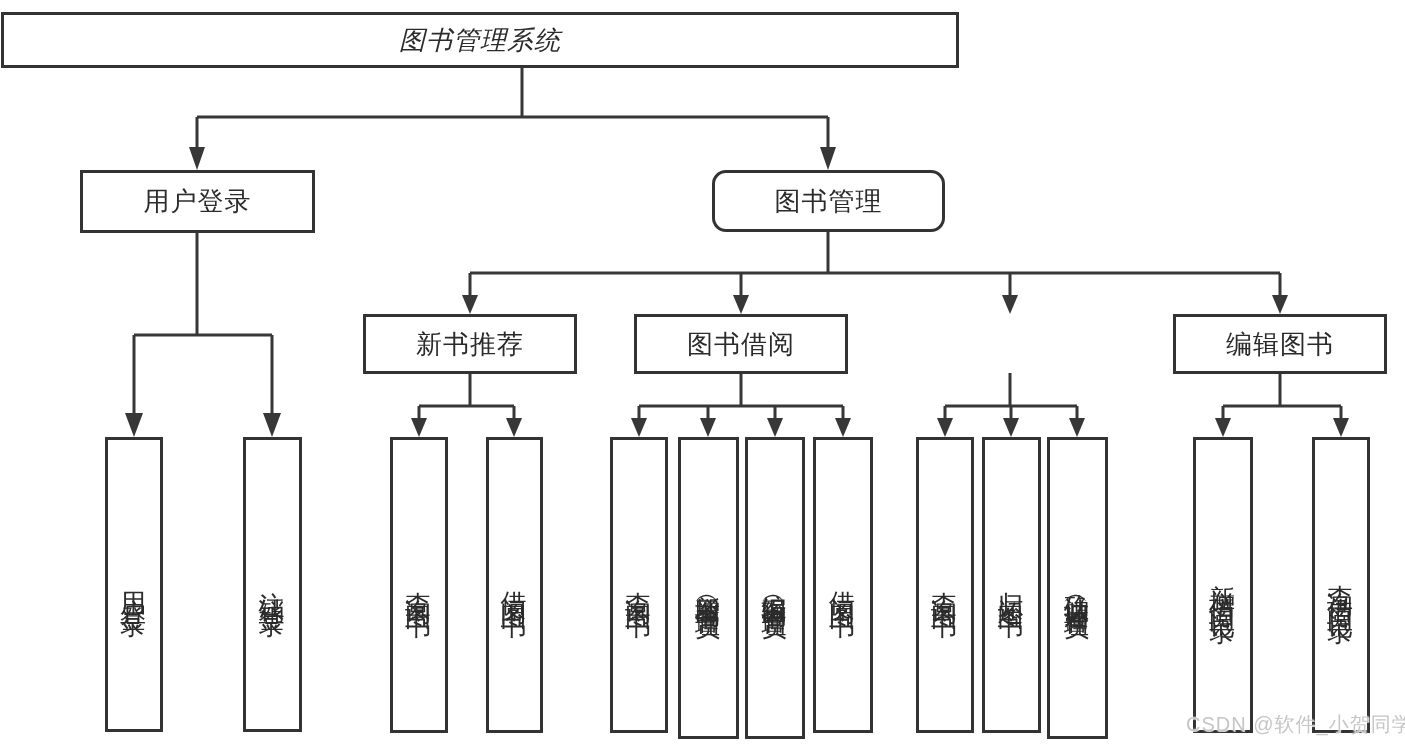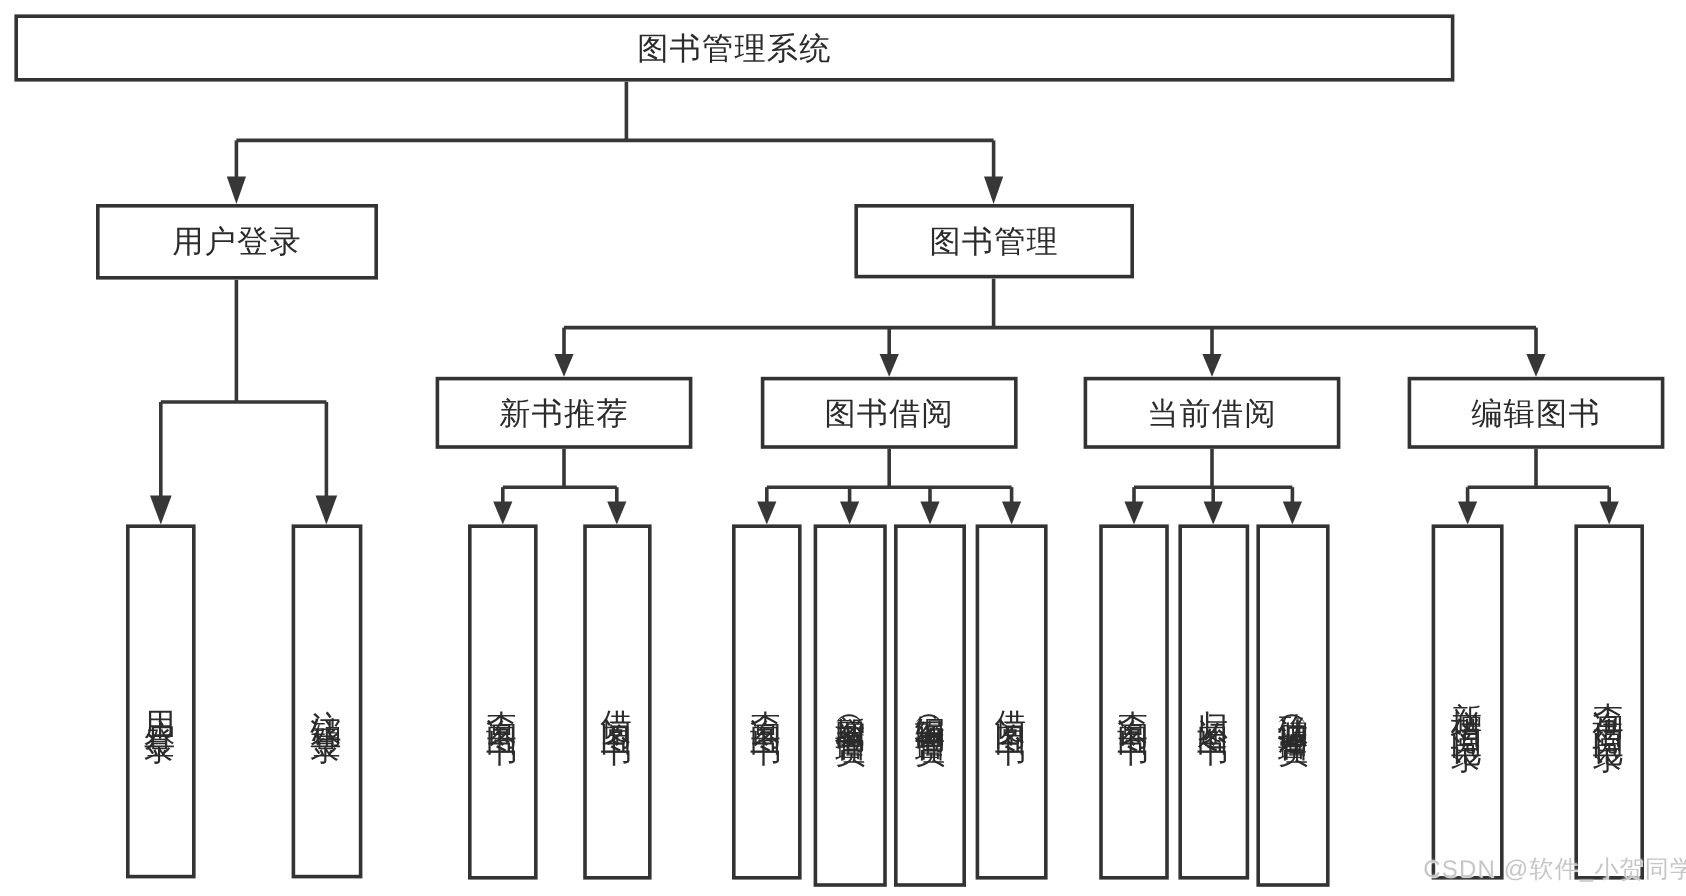--- a/index.html
+++ b/index.html
@@ -142,28 +142,27 @@
     <g>
       <path class="stroke" d="M1280 373 V406"></path>
       <path class="stroke" d="M1223 406 H1341"></path>
       <path class="stroke" d="M1223 406 V420"></path>
       <path class="stroke" d="M1341 406 V420"></path>
       <polygon class="head" points="1215,418 1231,418 1223,437"></polygon>
       <polygon class="head" points="1333,418 1349,418 1341,437"></polygon>
     </g>
   </svg>
 
-  <div class="box" style="left:12px; top:12px; width:1200px; height:56px;">图书管理系统</div>
+  <div class="box" style="left:1px; top:12px; width:958px; height:56px;font-style:italic;">图书管理系统</div>
 
   <div class="box" style="left:80px; top:170px; width:235px; height:63px;">用户登录</div>
-  <div class="box" style="left:712px; top:170px; width:233px; height:62px;">图书管理</div>
+  <div class="box" style="left:712px; top:170px; width:233px; height:62px;border-radius:14px;">图书管理</div>
 
   <div class="box" style="left:363px; top:314px; width:214px; height:60px;">新书推荐</div>
   <div class="box" style="left:634px; top:314px; width:214px; height:60px;">图书借阅</div>
-  <div class="box" style="left:903px; top:314px; width:214px; height:60px;">当前借阅</div>
   <div class="box" style="left:1173px; top:314px; width:214px; height:60px;">编辑图书</div>
 
   <div class="box leaf" style="left:105px; top:437px; width:58px; height:295px;">用户登录</div>
   <div class="box leaf" style="left:243px; top:437px; width:59px; height:295px;">注销登录</div>
 
   <div class="box leaf" style="left:390px; top:437px; width:58px; height:296px;">查询图书</div>
   <div class="box leaf" style="left:486px; top:437px; width:57px; height:296px;">借阅图书</div>
 
   <div class="box leaf" style="left:610px; top:437px; width:58px; height:296px;">查询图书</div>
   <div class="box leaf tight" style="left:678px; top:437px; width:61px; height:302px;">新增图书（管理员）</div>

